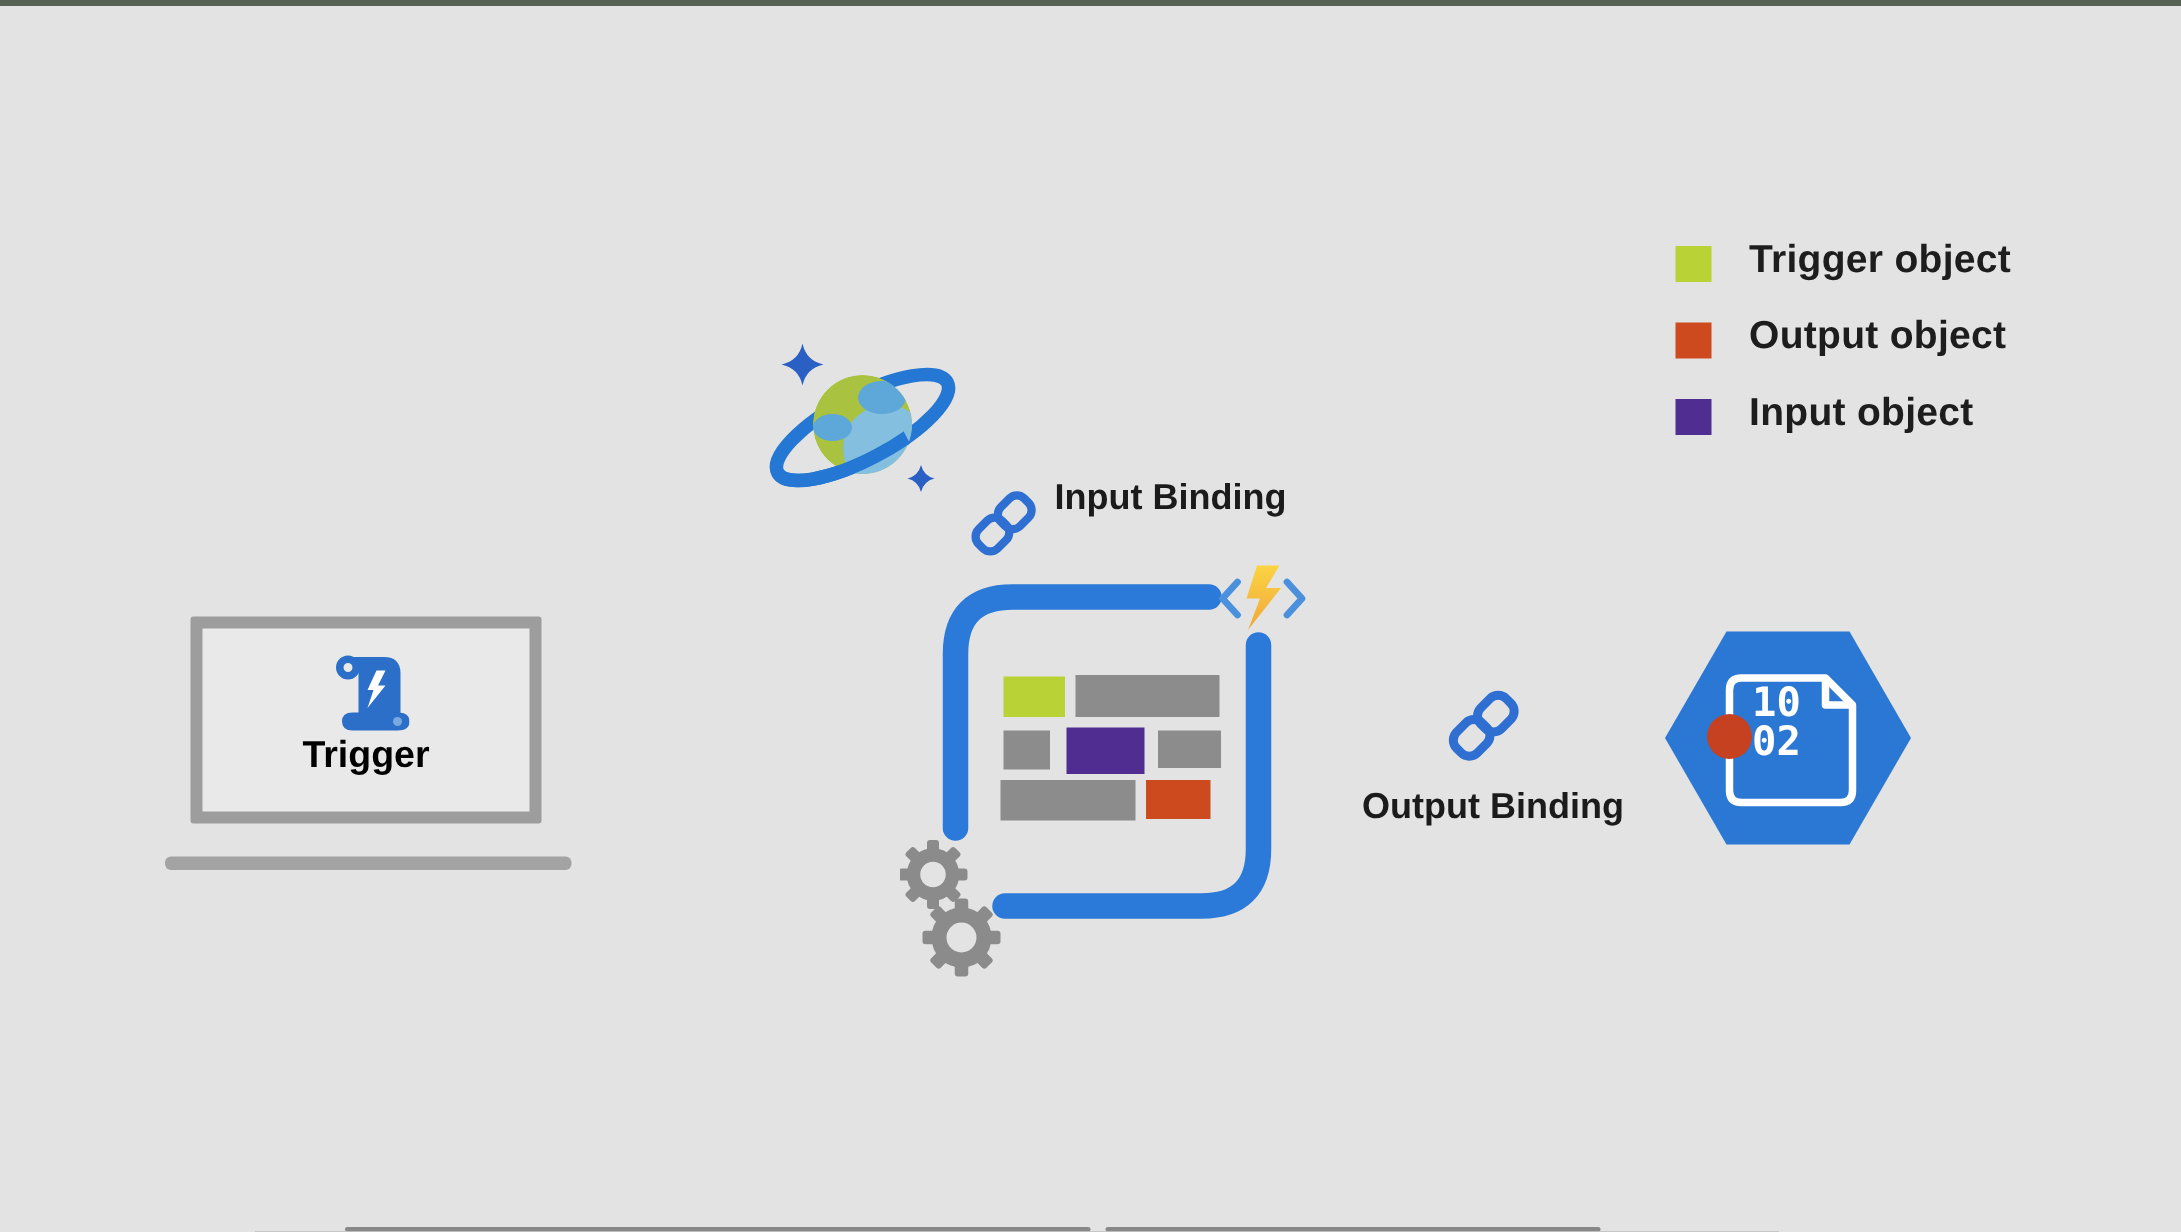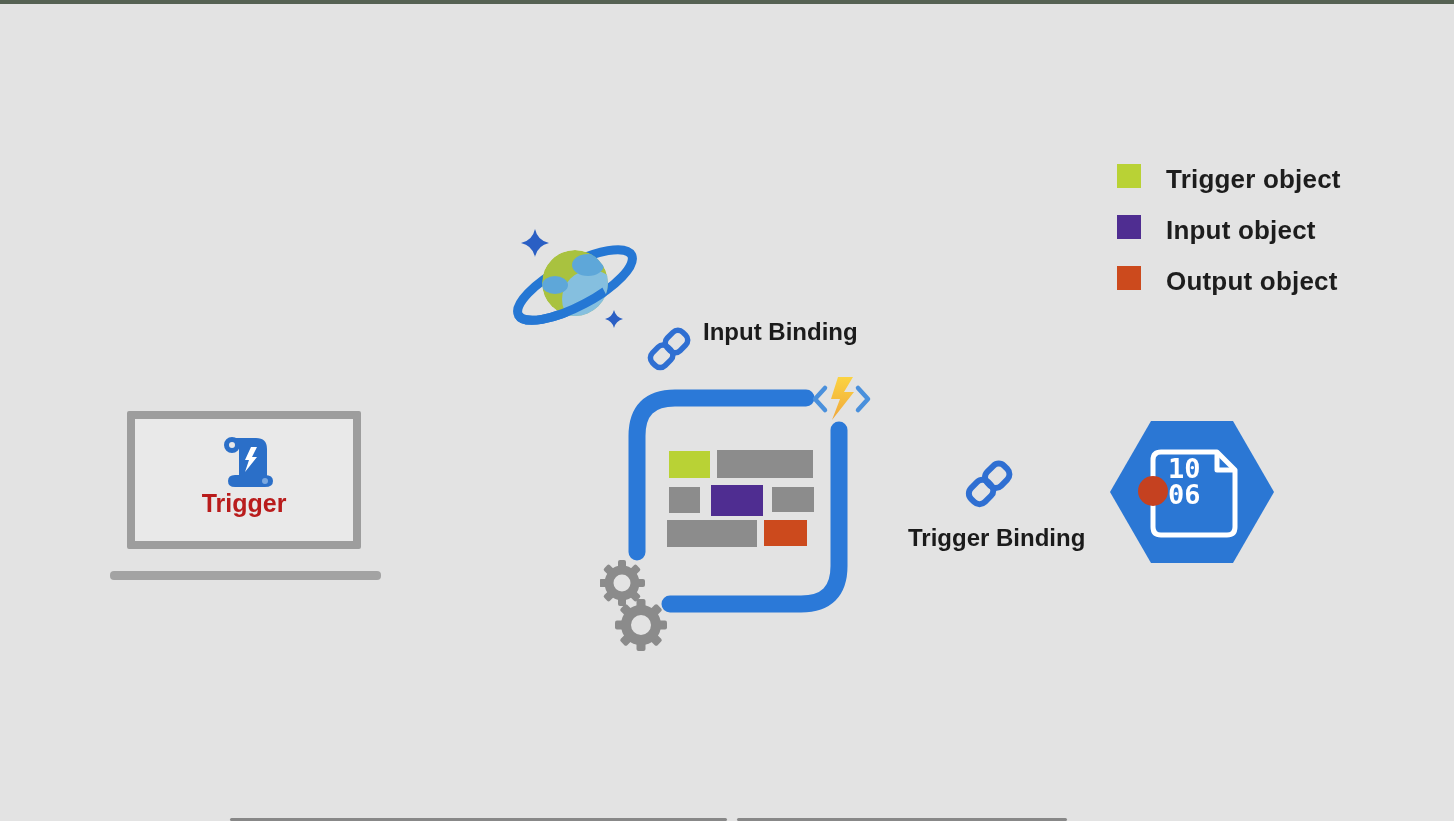--- a/index.html
+++ b/index.html
@@ -10,28 +10,28 @@
   }
   .abs{position:absolute;}
   
   .top-bar{left:0;top:0;width:1454px;height:4px;background:#566253;}
   .bottom-seg{top:818px;height:3px;background:#6a6a6a;opacity:.75;border-radius:2px;}
   .seg-a{left:230px;width:497px;}
   .seg-b{left:737px;width:330px;}
 
   
   .legend{left:1117px;top:164px;display:flex;flex-direction:column;gap:27px;}
-  .legend-row{display:flex;align-items:flex-start;height:24px;}
+  .legend-row{display:flex;align-items:flex-end;height:24px;}
   .legend-swatch{width:24px;height:24px;flex:0 0 24px;}
   .legend-label{margin-left:25px;font-size:26px;font-weight:600;color:#1d1d1d;white-space:nowrap;letter-spacing:.2px;}
 
   
   .laptop-screen{left:127px;top:411px;width:218px;height:122px;border:8px solid #9d9d9d;background:#e9e9e9;border-radius:2px;}
   .laptop-base{left:110px;top:571px;width:271px;height:9px;background:#a3a3a3;border-radius:4px;}
-  .trigger-label{left:135px;top:489px;width:218px;text-align:center;font-size:25px;font-weight:700;color:#b91c1c;}
+  .trigger-label{left:135px;top:489px;width:218px;text-align:center;font-size:25px;font-weight:700;color:#000000;}
 
   
   .binding-label{font-size:24px;font-weight:700;color:#1b1b1b;white-space:nowrap;}
   .input-binding-label{left:703px;top:318px;}
   .output-binding-label{left:908px;top:524px;}
 
   
   .code-block{position:absolute;}
   .blk-trigger{left:669px;top:451px;width:41px;height:27px;}
   .blk-code1{left:717px;top:450px;width:96px;height:28px;}
@@ -54,26 +54,26 @@
   <div class="abs top-bar"></div>
   <div class="abs bottom-seg seg-a"></div>
   <div class="abs bottom-seg seg-b"></div>
 
   <div class="abs legend">
     <div class="legend-row">
       <div class="legend-swatch" style="background-color: rgb(185, 210, 53);"></div>
       <div class="legend-label">Trigger object</div>
     </div>
     <div class="legend-row">
+      <div class="legend-swatch" style="background-color: rgb(204, 74, 29);"></div>
+      <div class="legend-label">Output object</div>
+    </div>
+    <div class="legend-row">
       <div class="legend-swatch" style="background-color: rgb(79, 45, 145);"></div>
       <div class="legend-label">Input object</div>
-    </div>
-    <div class="legend-row">
-      <div class="legend-swatch" style="background-color: rgb(204, 74, 29);"></div>
-      <div class="legend-label">Output object</div>
     </div>
   </div>
 
   <div class="abs laptop-screen"></div>
   <div class="abs laptop-base"></div>
   <svg class="abs" style="left:221px;top:435px;" width="52" height="56" viewBox="0 0 52 56">
     <g fill="#2b6fc8">
       <path d="M11,3 h24 q11,0 11,11 v31 h-28 v-34 q0,-6 -7,-8 z"></path>
       <path d="M14,40 h30 q8,0 8,6 q0,6 -8,6 h-30 q-7,0 -7,-6 q0,-6 7,-6 z"></path>
     </g>
@@ -169,28 +169,28 @@
   <div class="code-block blk-code3" style="background-color: rgb(140, 140, 140);"></div>
   <div class="code-block blk-code4" style="background-color: rgb(140, 140, 140);"></div>
   <div class="code-block blk-output" style="background-color: rgb(204, 74, 29);"></div>
 
   <svg class="abs" style="left:963px;top:460px;" width="50" height="50" viewBox="0 0 46 46">
     <g transform="rotate(45 23 23)" fill="none" stroke="#2f6fd2" stroke-width="5.5">
       <rect x="14" y="0" width="18" height="22" rx="7"></rect>
       <rect x="14" y="21" width="18" height="22" rx="7"></rect>
     </g>
   </svg>
-  <div class="abs binding-label output-binding-label">Trigger Binding</div>
+  <div class="abs binding-label output-binding-label">Output Binding</div>
 
   <svg class="abs" style="left:1105px;top:415px;" width="175" height="160" viewBox="0 0 175 160">
     <polygon points="5,77 46,6 128,6 169,77 128,148 46,148" fill="#2b77d4"></polygon>
     <g fill="none" stroke="#ffffff" stroke-width="5" stroke-linejoin="round">
       <path d="M 56,37 L 112,37 L 130,55 L 130,112 Q 130,120 122,120 L 56,120 Q 48,120 48,112 L 48,45 Q 48,37 56,37 Z"></path>
       <path d="M 112,37 L 112,55 L 130,55"></path>
     </g>
     <circle cx="48" cy="76" r="15" fill="#c54120"></circle>
   </svg>
   <div class="abs binary-text">
     <div>10</div>
-    <div>06</div>
+    <div>02</div>
   </div>
 
 </div>
 
 </body></html>

